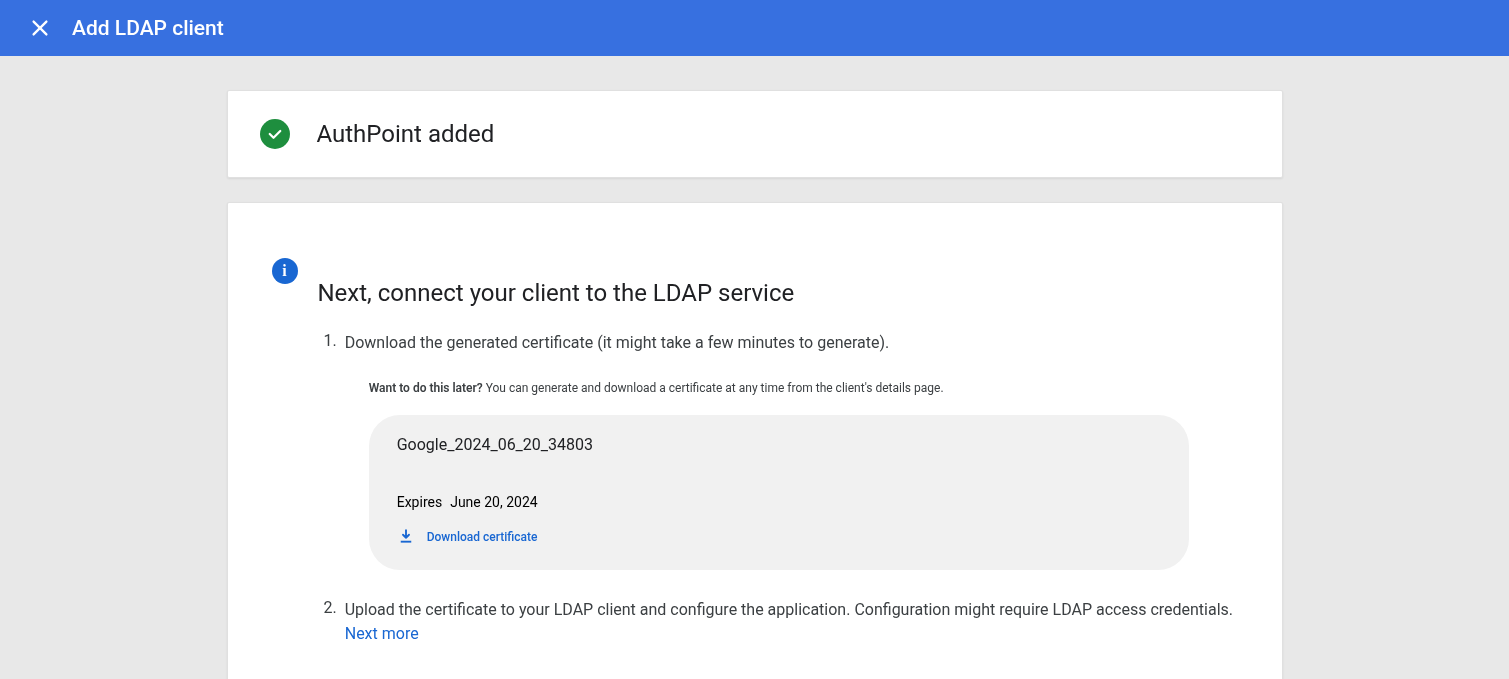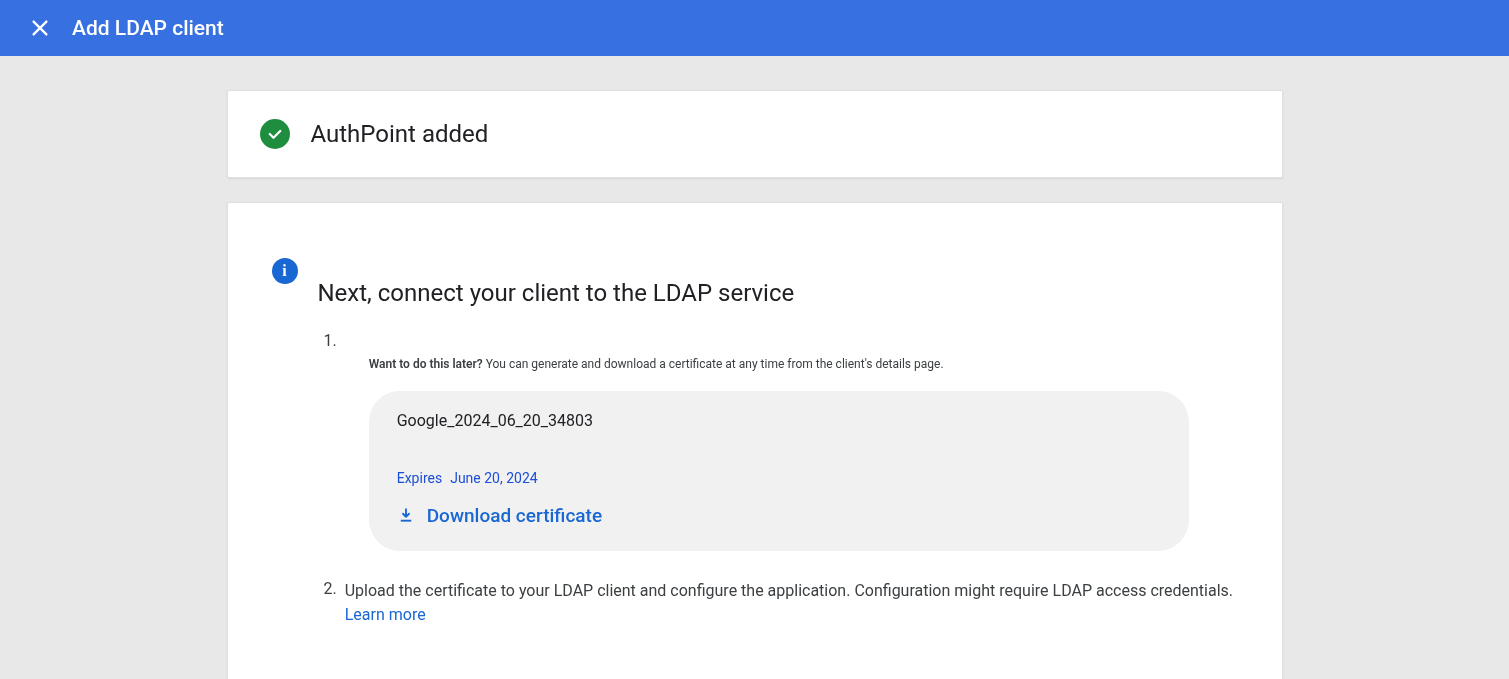--- a/index.html
+++ b/index.html
@@ -50,21 +50,21 @@
       background: #ffffff;
       width: 1056px;
       border-radius: 2px;
       box-shadow: 0 1px 2px rgba(0,0,0,0.08);
       border: 1px solid #e0e0e0;
     }
     .success-card {
       padding: 28px 32px;
       display: flex;
       align-items: center;
-      gap: 21px;
+      gap: 27px;
     }
     .check-circle {
       width: 30px;
       height: 30px;
       background: #1e8e3e;
       border-radius: 50%;
       display: flex;
       align-items: center;
       justify-content: center;
       flex-shrink: 0;
@@ -147,33 +147,33 @@
       padding: 20px 28px 24px 28px;
       border-radius: 31px;
     }
     .cert-name {
       font-size: 16px;
       color: #202124;
       margin-bottom: 6px;
     }
     .cert-expires {
       font-size: 14px;
-      color: #1d4ed8;
+      color: #000000;
       margin-bottom: 18px;
       margin-top: 40px;
     }
     .cert-expires-label {
       margin-right: 8px;
     }
     .download-link {
       display: flex;
       align-items: center;
       gap: 12px;
       color: #1967d2;
-      font-size: 19px;
+      font-size: 12px;
       font-weight: 500;
       cursor: pointer;
     }
     .download-icon {
       display: flex;
       align-items: center;
     }
     .download-icon svg {
       width: 18px;
       height: 18px;
@@ -220,20 +220,21 @@
       <div class="info-circle">
         <span class="info-circle-text">i</span>
       </div>
       <div class="info-title">Next, connect your client to the LDAP service</div>
     </div>
 
     <ol class="steps-list">
       <li class="step">
         <span class="step-number">1.</span>
         <div class="step-content">
+          <div class="step-text">Download the generated certificate (it might take a few minutes to generate).</div>
           <div class="later-text">
             <strong>Want to do this later?</strong><span> You can generate and download a certificate at any time from the client's details page.</span>
           </div>
           <div class="cert-box">
             <div class="cert-name">Google_2024_06_20_34803</div>
             <div class="cert-expires">
               <span class="cert-expires-label">Expires</span><span>June 20, 2024</span>
             </div>
             <div class="download-link">
               <span class="download-icon">
@@ -244,21 +245,21 @@
               </span>
               <span>Download certificate</span>
             </div>
           </div>
         </div>
       </li>
       <li class="step step2">
         <span class="step-number">2.</span>
         <div class="step-content">
           <div class="step-text">
-            <span>Upload the certificate to your LDAP client and configure the application. Configuration might require LDAP access credentials. </span><span class="learn-more">Learn more</span>
+            <span>Upload the certificate to your LDAP client and configure the application. Configuration might require LDAP access credentials. </span><span class="learn-more">Next more</span>
           </div>
         </div>
       </li>
     </ol>
   </div>
 
   <div class="footer">
     
   </div>
 </div>

